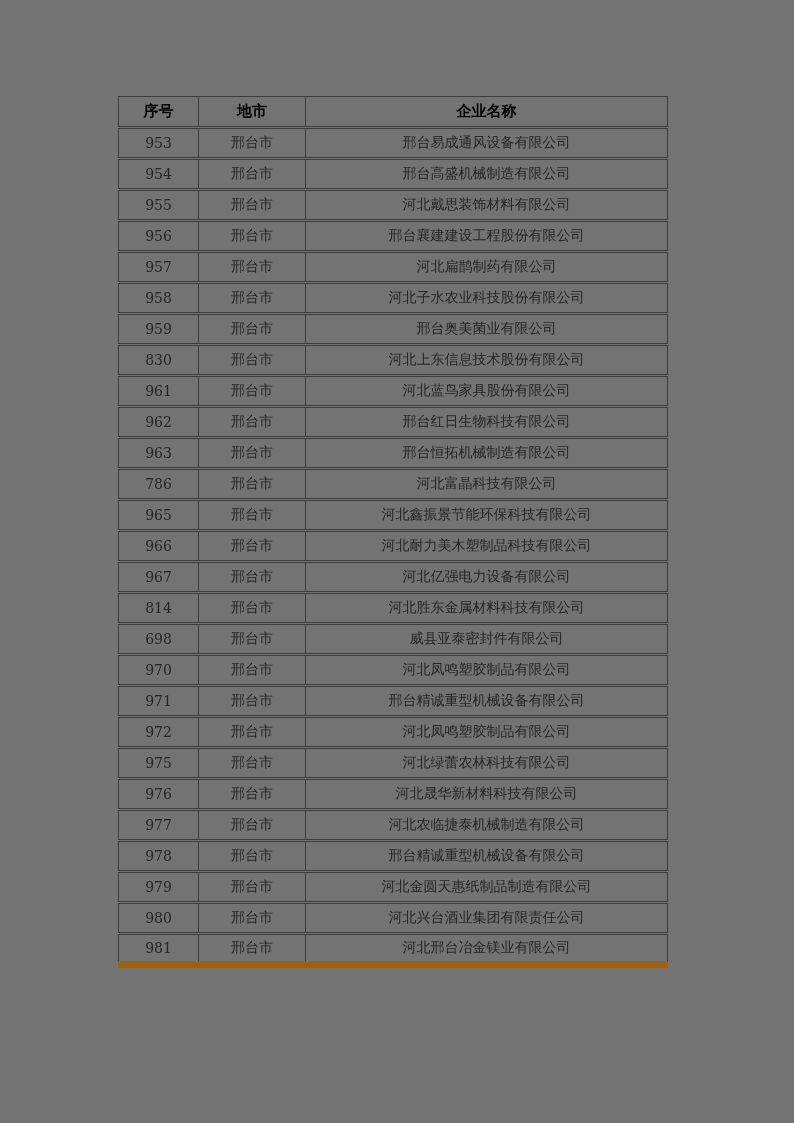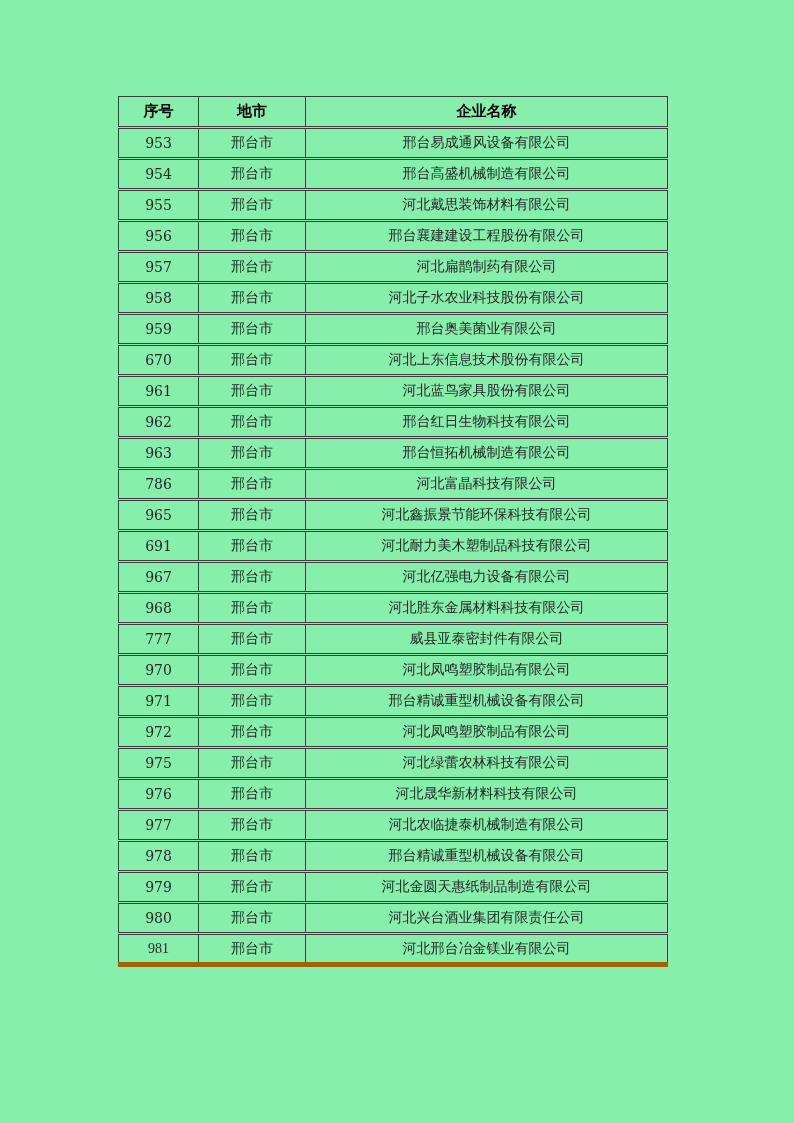--- a/index.html
+++ b/index.html
@@ -4,21 +4,21 @@
 <style>
   html, body {
     margin: 0;
     padding: 0;
     background: #ffffff;
   }
   .page {
     position: relative;
     width: 794px;
     height: 1123px;
-    background: #86efac;
+    background: #737373;
     overflow: hidden;
     font-family: "DejaVu Serif", "Liberation Serif", serif;
   }
   table.company-table {
     position: absolute;
     left: 118px;
     top: 96px;
     width: 549px;
     border-collapse: collapse;
     table-layout: fixed;
@@ -48,22 +48,21 @@
   }
   table.company-table td {
     border-left: 1px solid #3d3d3d;
     border-right: 1px solid #3d3d3d;
     border-bottom: 3px double #3d3d3d;
     font-size: 14px;
     font-weight: normal;
     color: #262626;
   }
   table.company-table tr:last-child td {
-    border-bottom: 5px solid #a16207;
-    font-family: Liberation Serif, serif;
+    border-bottom: 7px solid #a16207;
   }
 </style>
 </head>
 <body>
 
 <div class="page">
   <table class="company-table">
     <colgroup>
       <col class="col-index">
       <col class="col-city">
@@ -106,21 +105,21 @@
           <td>958</td>
           <td>邢台市</td>
           <td>河北子水农业科技股份有限公司</td>
         </tr>
         <tr>
           <td>959</td>
           <td>邢台市</td>
           <td>邢台奥美菌业有限公司</td>
         </tr>
         <tr>
-          <td>670</td>
+          <td>830</td>
           <td>邢台市</td>
           <td>河北上东信息技术股份有限公司</td>
         </tr>
         <tr>
           <td>961</td>
           <td>邢台市</td>
           <td>河北蓝鸟家具股份有限公司</td>
         </tr>
         <tr>
           <td>962</td>
@@ -136,36 +135,36 @@
           <td>786</td>
           <td>邢台市</td>
           <td>河北富晶科技有限公司</td>
         </tr>
         <tr>
           <td>965</td>
           <td>邢台市</td>
           <td>河北鑫振景节能环保科技有限公司</td>
         </tr>
         <tr>
-          <td>691</td>
+          <td>966</td>
           <td>邢台市</td>
           <td>河北耐力美木塑制品科技有限公司</td>
         </tr>
         <tr>
           <td>967</td>
           <td>邢台市</td>
           <td>河北亿强电力设备有限公司</td>
         </tr>
         <tr>
-          <td>968</td>
+          <td>814</td>
           <td>邢台市</td>
           <td>河北胜东金属材料科技有限公司</td>
         </tr>
         <tr>
-          <td>777</td>
+          <td>698</td>
           <td>邢台市</td>
           <td>威县亚泰密封件有限公司</td>
         </tr>
         <tr>
           <td>970</td>
           <td>邢台市</td>
           <td>河北凤鸣塑胶制品有限公司</td>
         </tr>
         <tr>
           <td>971</td>

